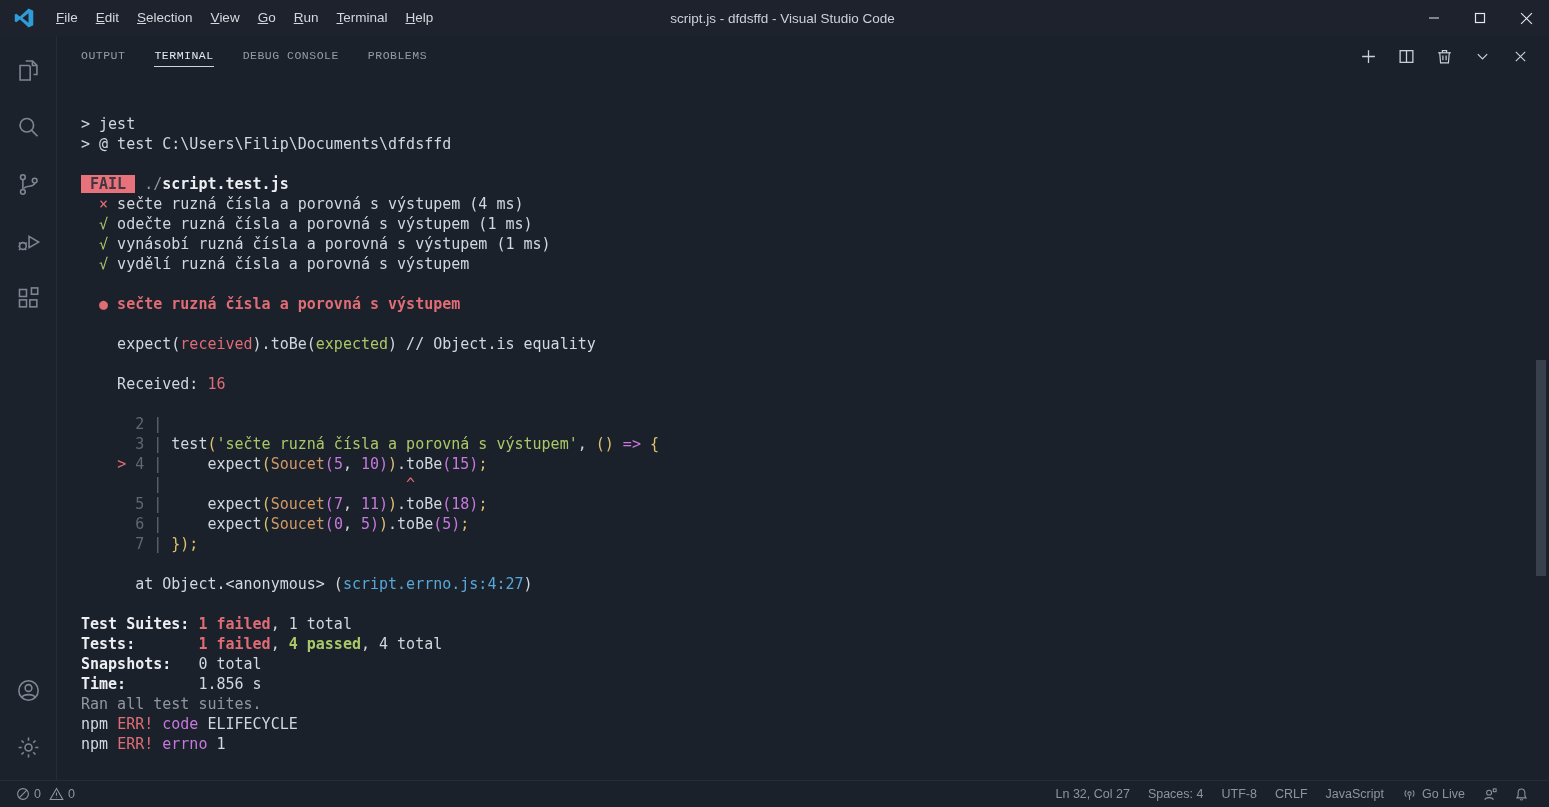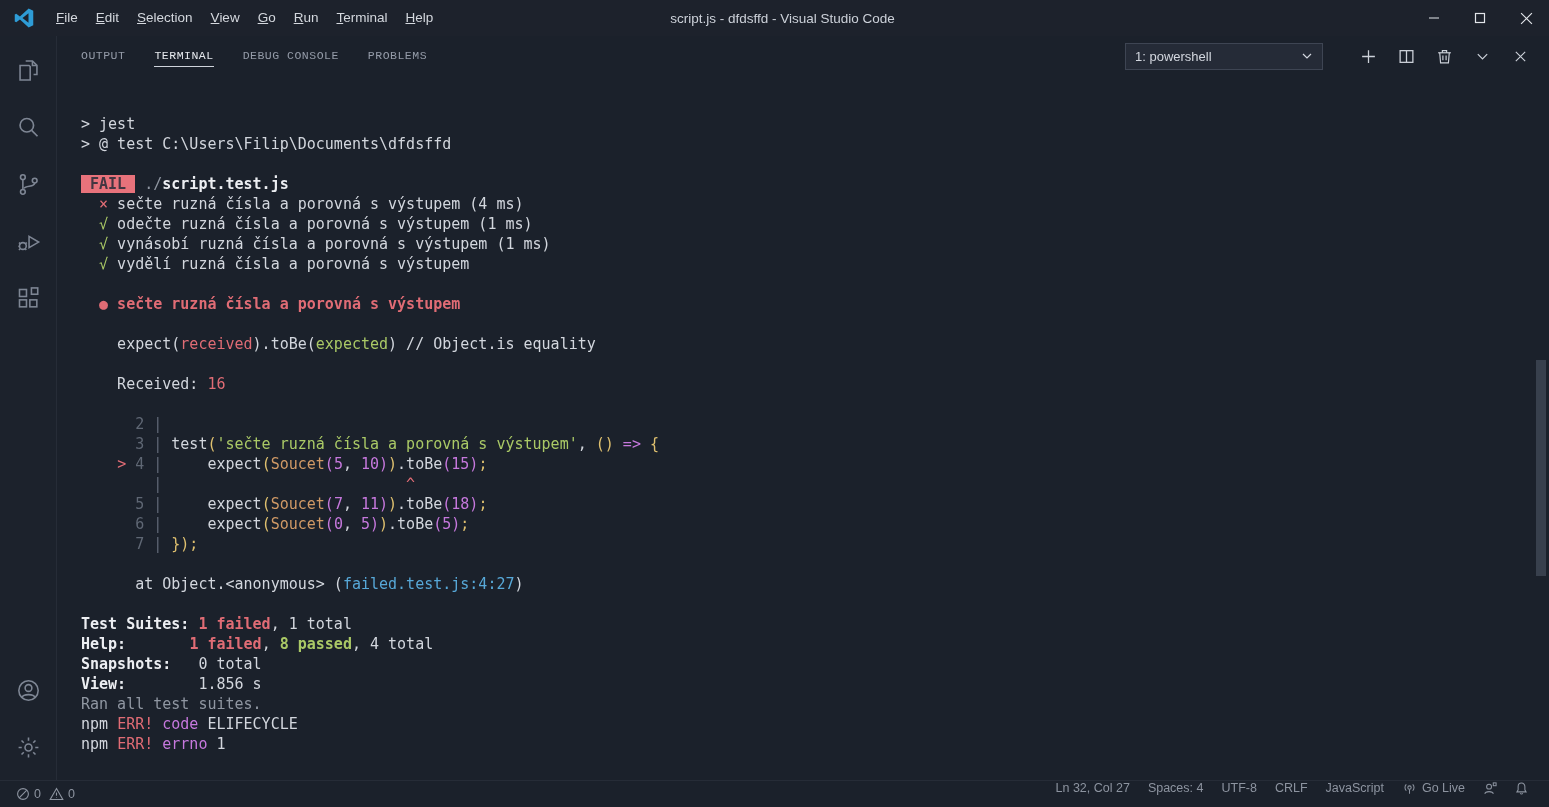--- a/index.html
+++ b/index.html
@@ -52,21 +52,21 @@
   .c-w  { color:#eceef2; font-weight:bold; }
   .c-fb { background:#e8727b; color:#433641; font-weight:bold; }
 
   .scroll-thumb { position:absolute; right:3px; top:324px; width:10px; height:216px; background:#38404d; }
 
   
   .statusbar { height:27px; flex:0 0 27px; background:#1b212b; border-top:1px solid #262c37;
                display:flex; align-items:center; padding:0 12px 0 16px; color:#8d94a0; font-size:12.5px; }
   .sb-left, .sb-right { display:flex; align-items:center; }
   .sb-right { margin-left:auto; }
-  .sb-item { display:flex; align-items:flex-start; padding:0 9px; height:27px; cursor:default; }
+  .sb-item { display:flex; align-items:center; padding:0 9px; height:27px; cursor:default; }
   .sb-item svg { margin-right:5px; }
   .sb-count { margin:0 8px 0 4px; }
   .sb-icon-only { padding:0 8px; }
   svg { display:block; }
 </style>
 </head>
 <body>
 
 <div class="window">
 
@@ -164,26 +164,20 @@
 
       <div class="panel-header">
         <div class="panel-tabs">
             <div class="panel-tab">OUTPUT</div>
             <div class="panel-tab active">TERMINAL</div>
             <div class="panel-tab">DEBUG CONSOLE</div>
             <div class="panel-tab">PROBLEMS</div>
           </div>
 
         <div class="panel-actions">
-          <div class="term-select">
-            <span>1: powershell</span>
-            <svg width="12" height="12" viewBox="0 0 12 12" fill="none" stroke="currentColor" stroke-width="1.2">
-                <path d="M2 4 L6 8 L10 4"></path>
-              </svg>
-          </div>
           <div class="action-btn">
             <svg width="17" height="17" viewBox="0 0 16 16" fill="none" stroke="currentColor" stroke-width="1.2">
                 <path d="M8 2 V14 M2 8 H14"></path>
               </svg>
           </div>
           <div class="action-btn">
             <svg width="17" height="17" viewBox="0 0 16 16" fill="none" stroke="currentColor" stroke-width="1.2">
                 <rect x="2" y="2.5" width="12" height="11"></rect>
                 <path d="M8 2.5 V13.5"></path>
               </svg>
@@ -226,26 +220,26 @@
           <div class="term-line"><span class="c-d">    Received: </span><span class="c-r">16</span></div>
           <div class="term-line"><span class="c-d"> </span></div>
           <div class="term-line"><span class="c-ln">      2 |</span></div>
           <div class="term-line"><span class="c-ln">      3 |</span><span class="c-d"> test</span><span class="c-y">(</span><span class="c-gr">'sečte ruzná čísla a porovná s výstupem'</span><span class="c-d">, </span><span class="c-y">()</span><span class="c-d"> </span><span class="c-m">=&gt;</span><span class="c-d"> </span><span class="c-y">{</span></div>
           <div class="term-line"><span class="c-d">    </span><span class="c-r">&gt; </span><span class="c-ln">4 |</span><span class="c-d">     expect</span><span class="c-y">(</span><span class="c-o">Soucet</span><span class="c-m">(</span><span class="c-m">5</span><span class="c-d">, </span><span class="c-m">10</span><span class="c-m">)</span><span class="c-y">)</span><span class="c-d">.toBe</span><span class="c-m">(</span><span class="c-m">15</span><span class="c-m">)</span><span class="c-y">;</span></div>
           <div class="term-line"><span class="c-ln">        |</span><span class="c-r">                           ^</span></div>
           <div class="term-line"><span class="c-ln">      5 |</span><span class="c-d">     expect</span><span class="c-y">(</span><span class="c-o">Soucet</span><span class="c-m">(</span><span class="c-m">7</span><span class="c-d">, </span><span class="c-m">11</span><span class="c-m">)</span><span class="c-y">)</span><span class="c-d">.toBe</span><span class="c-m">(</span><span class="c-m">18</span><span class="c-m">)</span><span class="c-y">;</span></div>
           <div class="term-line"><span class="c-ln">      6 |</span><span class="c-d">     expect</span><span class="c-y">(</span><span class="c-o">Soucet</span><span class="c-m">(</span><span class="c-m">0</span><span class="c-d">, </span><span class="c-m">5</span><span class="c-m">)</span><span class="c-y">)</span><span class="c-d">.toBe</span><span class="c-m">(</span><span class="c-m">5</span><span class="c-m">)</span><span class="c-y">;</span></div>
           <div class="term-line"><span class="c-ln">      7 |</span><span class="c-y"> });</span></div>
           <div class="term-line"><span class="c-d"> </span></div>
-          <div class="term-line"><span class="c-d">      at Object.&lt;anonymous&gt; (</span><span class="c-c">failed.test.js:4:27</span><span class="c-d">)</span></div>
+          <div class="term-line"><span class="c-d">      at Object.&lt;anonymous&gt; (</span><span class="c-c">script.errno.js:4:27</span><span class="c-d">)</span></div>
           <div class="term-line"><span class="c-d"> </span></div>
           <div class="term-line"><span class="c-w">Test Suites: </span><span class="c-rb">1 failed</span><span class="c-d">, 1 total</span></div>
-          <div class="term-line"><span class="c-w">Help:       </span><span class="c-rb">1 failed</span><span class="c-d">, </span><span class="c-grb">8 passed</span><span class="c-d">, 4 total</span></div>
+          <div class="term-line"><span class="c-w">Tests:       </span><span class="c-rb">1 failed</span><span class="c-d">, </span><span class="c-grb">4 passed</span><span class="c-d">, 4 total</span></div>
           <div class="term-line"><span class="c-w">Snapshots:   </span><span class="c-d">0 total</span></div>
-          <div class="term-line"><span class="c-w">View:        </span><span class="c-d">1.856 s</span></div>
+          <div class="term-line"><span class="c-w">Time:        </span><span class="c-d">1.856 s</span></div>
           <div class="term-line"><span class="c-g">Ran all test suites.</span></div>
           <div class="term-line"><span class="c-d">npm </span><span class="c-r">ERR!</span><span class="c-d"> </span><span class="c-m">code</span><span class="c-d"> ELIFECYCLE</span></div>
           <div class="term-line"><span class="c-d">npm </span><span class="c-r">ERR!</span><span class="c-d"> </span><span class="c-m">errno</span><span class="c-d"> 1</span></div>
         </div>
       <div class="scroll-thumb"></div>
     </div>
   </div>
 
   <div class="statusbar">
     <div class="sb-left">

